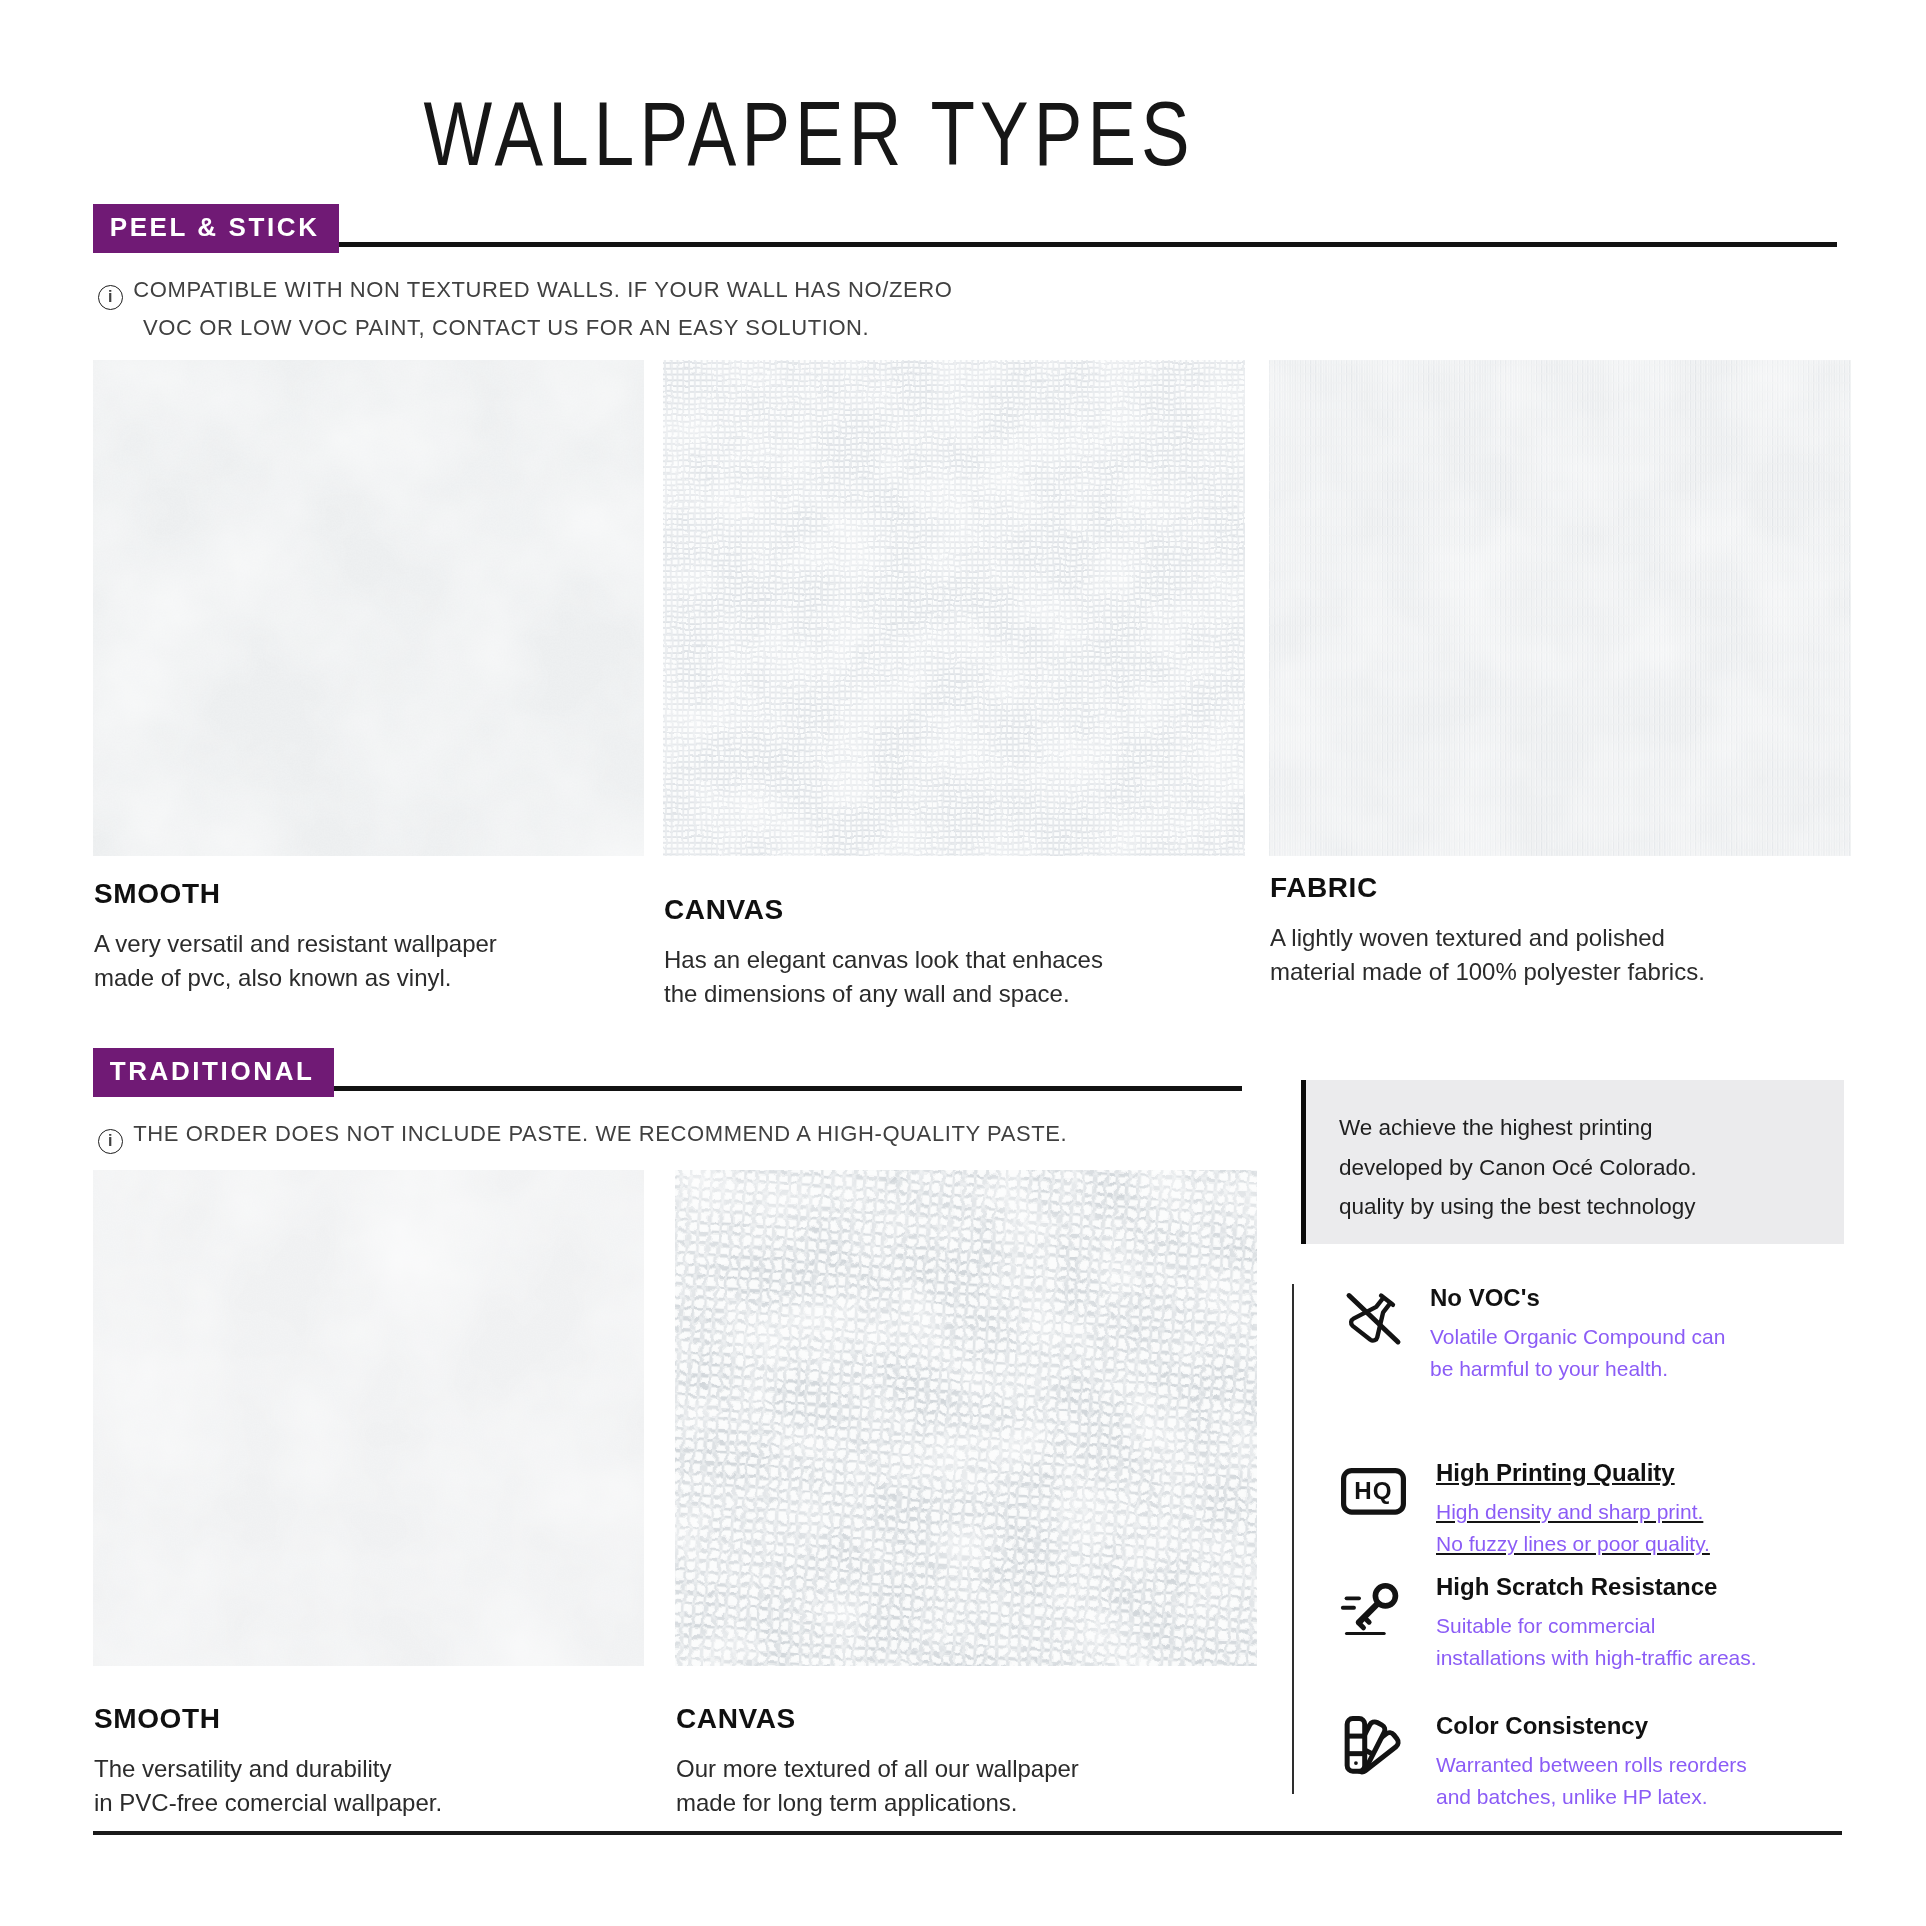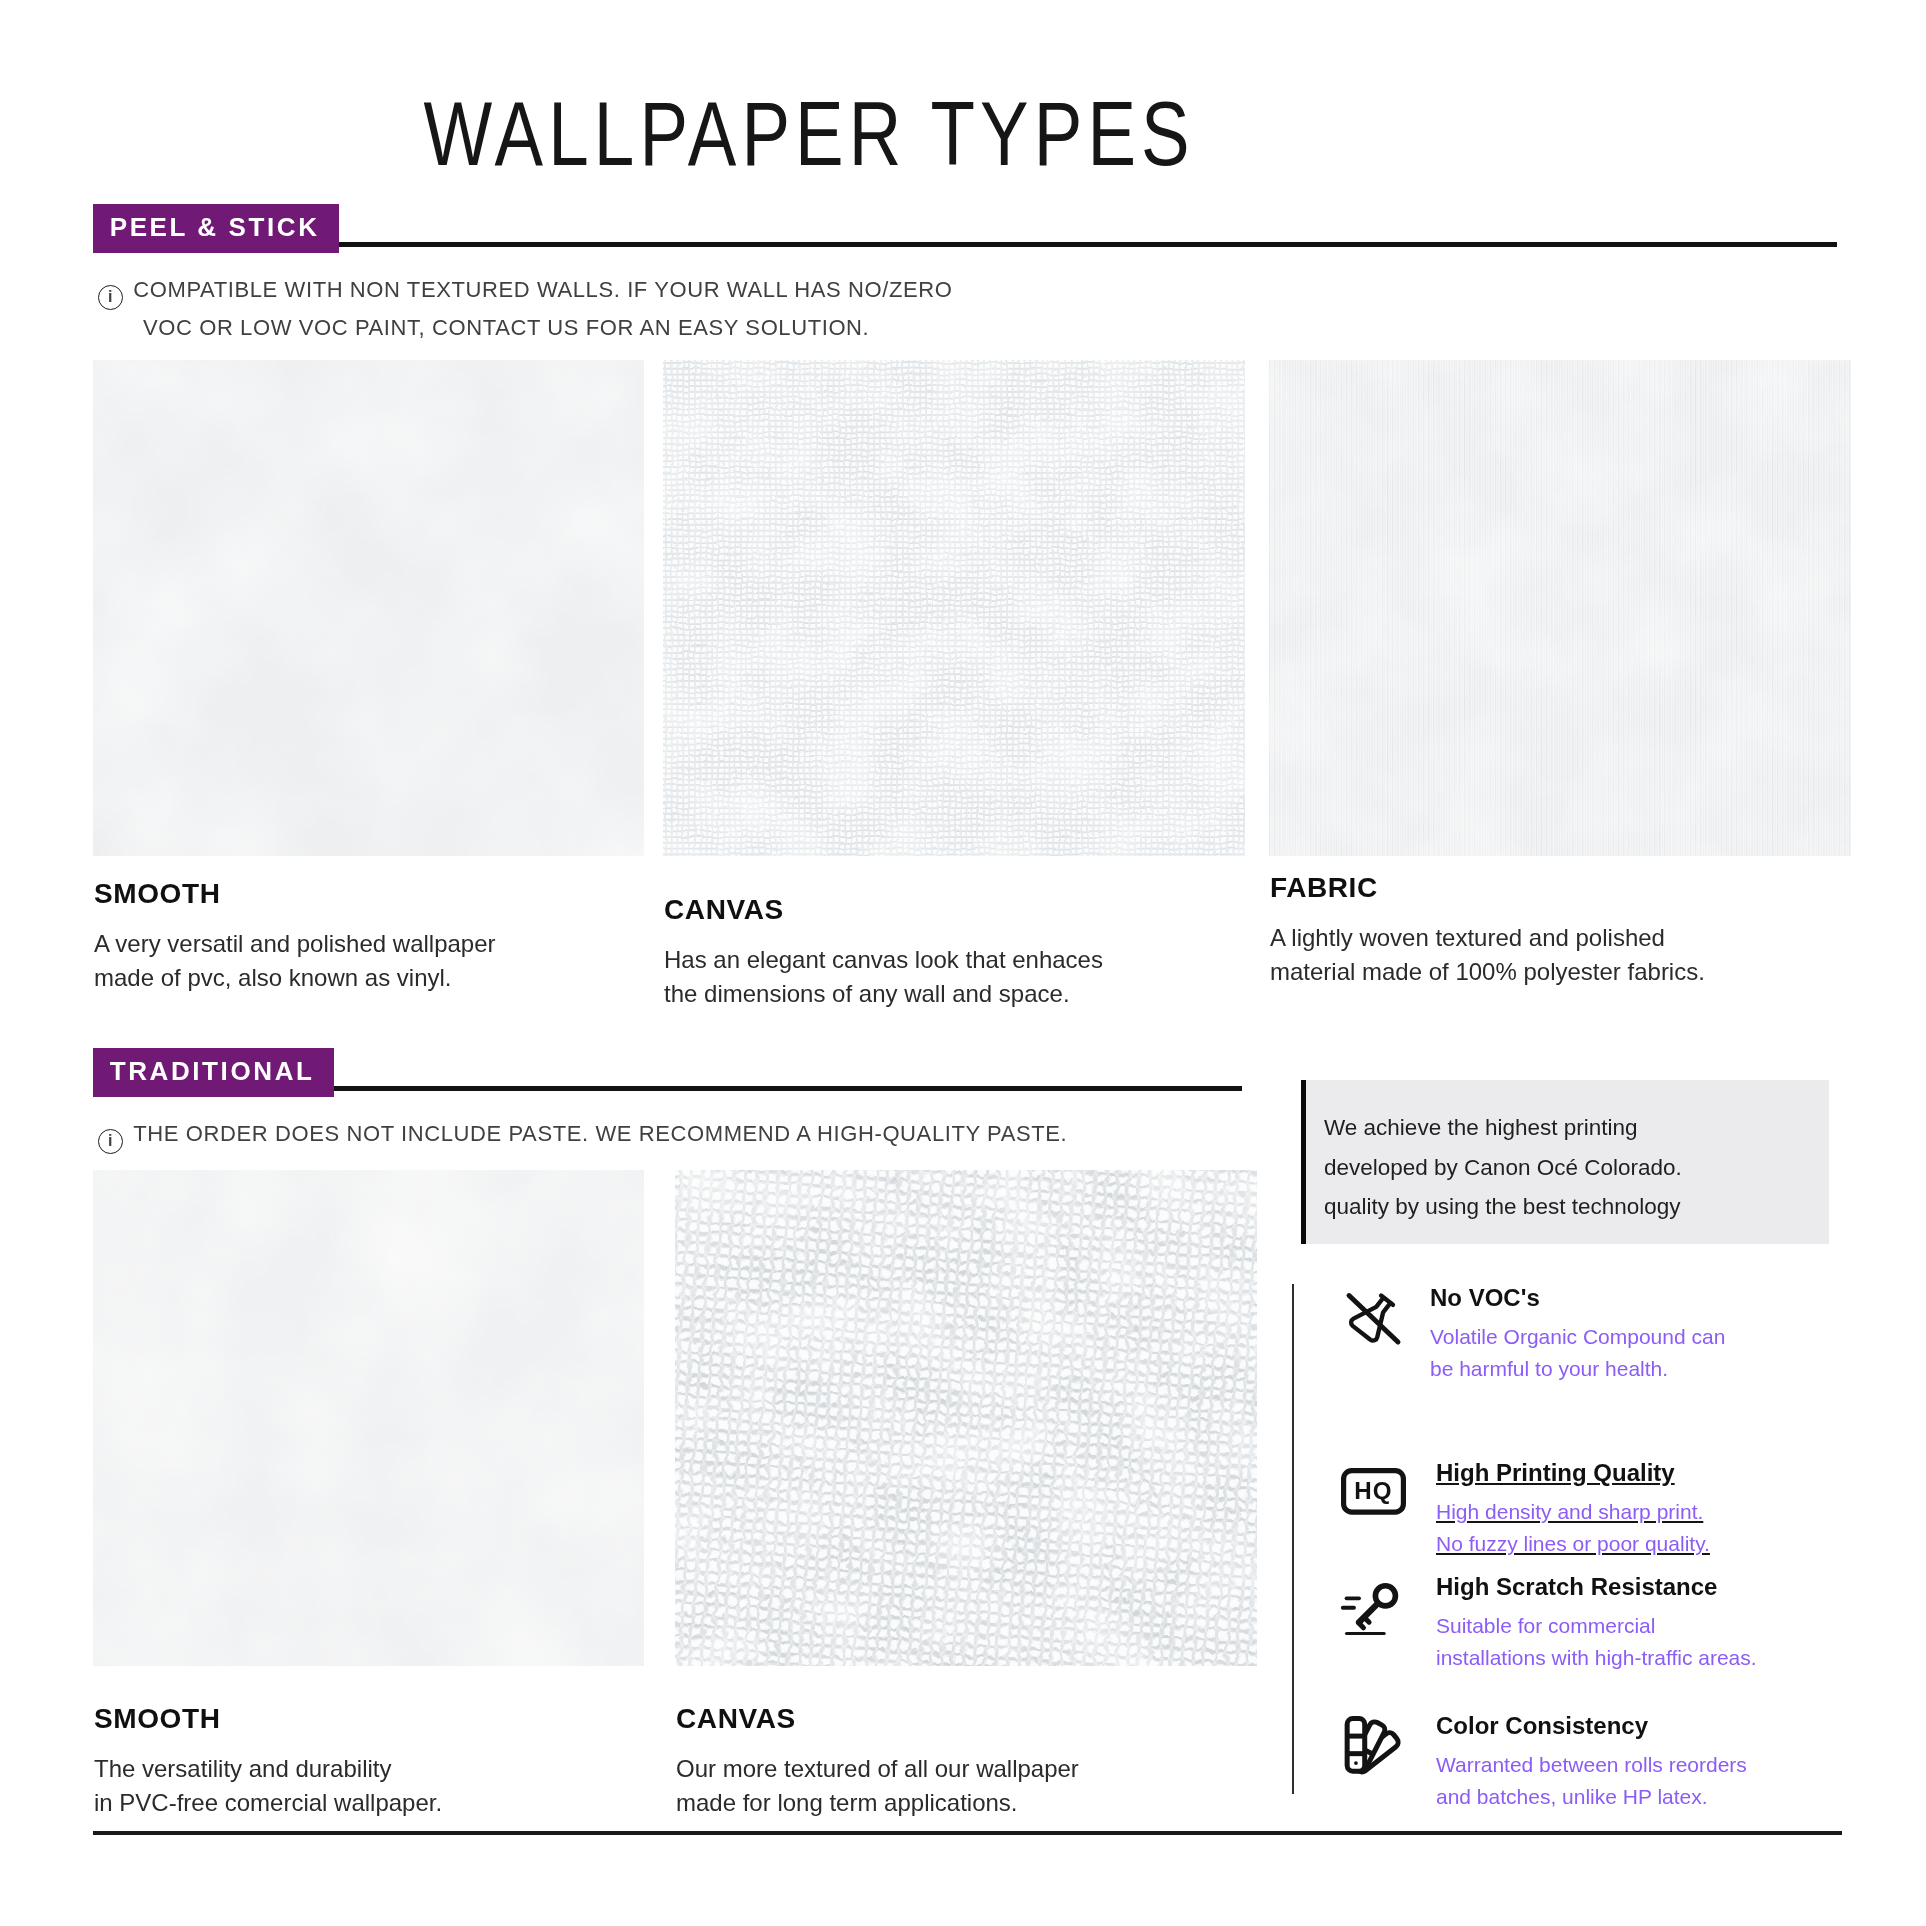--- a/index.html
+++ b/index.html
@@ -37,21 +37,21 @@
   .swatch{overflow:hidden;background:#f1f2f3;}
   .swatch svg{display:block;width:100%;height:100%;}
 
   
   .swatch-label{font-size:28px;font-weight:600;letter-spacing:0.6px;color:#101010;}
   .swatch-desc{margin-top:16.7px;font-size:24px;line-height:1.42;color:#2b2b2b;white-space:nowrap;}
 
   
   #quality-box{
     left:1301px;top:1080px;width:505px;height:136px;background:#ebebed;
-    border-left:5.8px solid #0a0a0a;padding:28px 0 0 18px;
+    border-left:5.8px solid #0a0a0a;padding:28px 0 0 33px;
     font-size:22.5px;line-height:1.76;color:#1f1f1f;font-weight:500;white-space:nowrap;
   }
 
   #sidebar-divider{left:1292px;top:1284px;width:1.9px;height:510px;background:#2e2e2e;}
 
   
   .feature{left:1339px;display:flex;gap:28px;align-items:flex-start;width:533px;}
   .ficon{flex:0 0 69px;height:69px;}
   .ficon svg{display:block;width:100%;height:100%;}
   .ftitle{font-size:24px;font-weight:700;color:#111;margin:1.3px 0 9px 0;white-space:nowrap;}
@@ -134,21 +134,21 @@
         </filter>
       </defs>
       <rect width="100%" height="100%" fill="url(#p-f1)"></rect>
       <rect width="100%" height="100%" filter="url(#f-f1n)"></rect>
     </svg>
   </div>
 
   <div class="abs" style="left:94px;top:878px;">
     <div class="swatch-label">SMOOTH</div>
     <div class="swatch-desc">
-      <div>A very versatil and polished wallpaper</div>
+      <div>A very versatil and resistant wallpaper</div>
       <div>made of pvc, also known as vinyl.</div>
     </div>
   </div>
   <div class="abs" style="left:664px;top:894px;">
     <div class="swatch-label">CANVAS</div>
     <div class="swatch-desc">
       <div>Has an elegant canvas look that enhaces</div>
       <div>the dimensions of any wall and space.</div>
     </div>
   </div>

